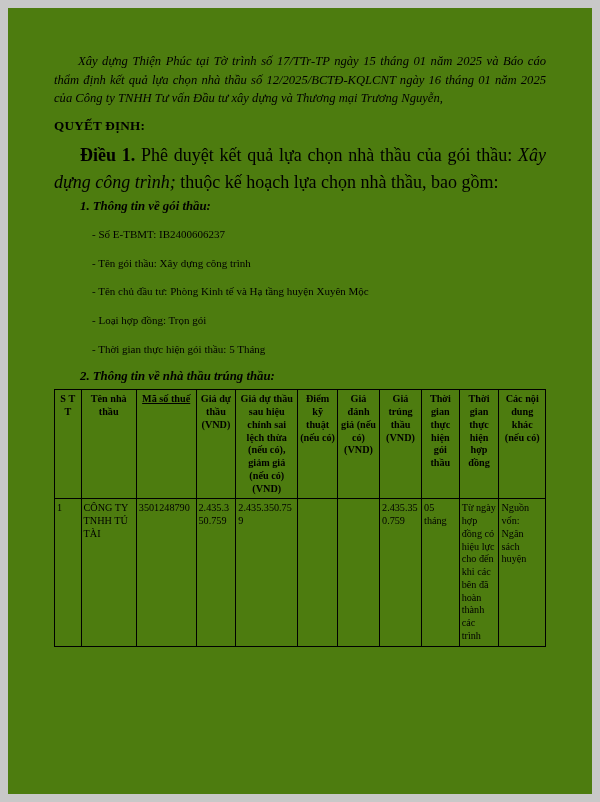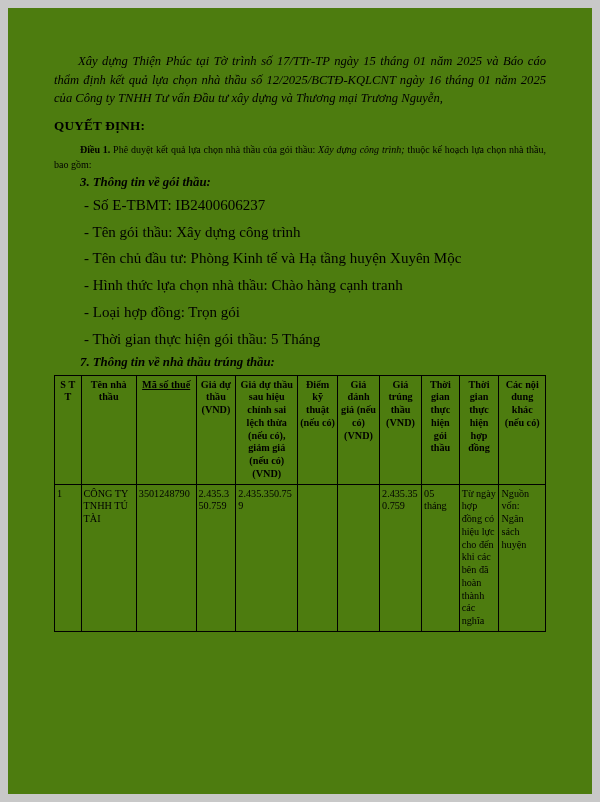--- a/index.html
+++ b/index.html
@@ -32,43 +32,43 @@
     margin: 0 0 10px 0;
     text-indent: 24px;
   }
   .title {
     font-weight: bold;
     font-size: 13.2px;
     margin: 6px 0 8px 0;
     letter-spacing: .2px;
   }
   .para {
-    font-size: 10px;
+    font-size: 18px;
     line-height: 1.5;
     text-align: justify;
     margin: 0 0 2px 0;
     text-indent: 26px;
   }
   .para b {
     font-weight: bold;
   }
   .para i {
     font-style: italic;
   }
   .subhead {
     font-size: 12.8px;
     font-weight: bold;
     font-style: italic;
     margin: 3px 0 1px 0;
     text-indent: 26px;
   }
   .bullet {
-    font-size: 15px;
+    font-size: 11px;
     line-height: 1.52;
-    margin: 4px;
+    margin: 12px;
     padding-left: 26px;
   }
   table.tbl {
     width: 100%;
     border-collapse: collapse;
     margin-top: 5px;
     table-layout: fixed;
   }
   table.tbl th, table.tbl td {
     border: 1px solid #000;
@@ -106,30 +106,29 @@
 <body>
 
 <div class="page">
 
   <p class="intro">Xây dựng Thiện Phúc tại Tờ trình số 17/TTr-TP ngày 15 tháng 01 năm 2025 và Báo cáo thẩm định kết quả lựa chọn nhà thầu số 12/2025/BCTĐ-KQLCNT ngày 16 tháng 01 năm 2025 của Công ty TNHH Tư vấn Đầu tư xây dựng và Thương mại Trương Nguyễn,</p>
 
   <div class="title">QUYẾT ĐỊNH:</div>
 
   <p class="para"><b>Điều 1.</b><span> Phê duyệt kết quả lựa chọn nhà thầu của gói thầu: </span><i>Xây dựng công trình;</i><span> thuộc kế hoạch lựa chọn nhà thầu, bao gồm:</span></p>
 
-  <div class="subhead">3. Thông tin về gói thầu:</div>
+  <div class="subhead">1. Thông tin về gói thầu:</div>
 
   <p class="bullet">- Số E-TBMT: IB2400606237</p>
   <p class="bullet">- Tên gói thầu: Xây dựng công trình</p>
   <p class="bullet">- Tên chủ đầu tư: Phòng Kinh tế và Hạ tầng huyện Xuyên Mộc</p>
-  <p class="bullet">- Hình thức lựa chọn nhà thầu: Chào hàng cạnh tranh</p>
   <p class="bullet">- Loại hợp đồng: Trọn gói</p>
   <p class="bullet">- Thời gian thực hiện gói thầu: 5 Tháng</p>
 
-  <div class="subhead">7. Thông tin về nhà thầu trúng thầu:</div>
+  <div class="subhead">2. Thông tin về nhà thầu trúng thầu:</div>
 
   <table class="tbl">
     <thead>
       <tr>
         <th class="col-stt">S T T</th>
         <th class="col-ten">Tên nhà thầu</th>
         <th class="col-mst">Mã số thuế</th>
         <th class="col-gdt">Giá dự thầu (VND)</th>
         <th class="col-gdts">Giá dự thầu sau hiệu chỉnh sai lệch thừa (nếu có), giảm giá (nếu có) (VND)</th>
         <th class="col-dkt">Điểm kỹ thuật (nếu có)</th>
@@ -144,19 +143,19 @@
       <tr>
         <td class="c">1</td>
         <td>CÔNG TY TNHH TÚ TÀI</td>
         <td>3501248790</td>
         <td>2.435.350.759</td>
         <td>2.435.350.759</td>
         <td></td>
         <td></td>
         <td>2.435.350.759</td>
         <td>05 tháng</td>
-        <td>Từ ngày hợp đồng có hiệu lực cho đến khi các bên đã hoàn thành các nghĩa</td>
+        <td>Từ ngày hợp đồng có hiệu lực cho đến khi các bên đã hoàn thành các trình</td>
         <td>Nguồn vốn: Ngân sách huyện</td>
       </tr>
     </tbody>
   </table>
 
 </div>
 
 </body></html>

